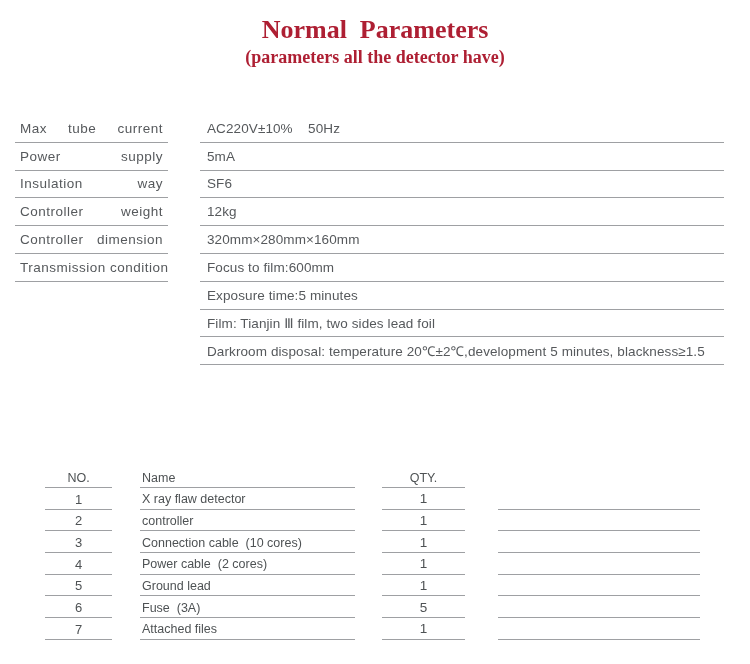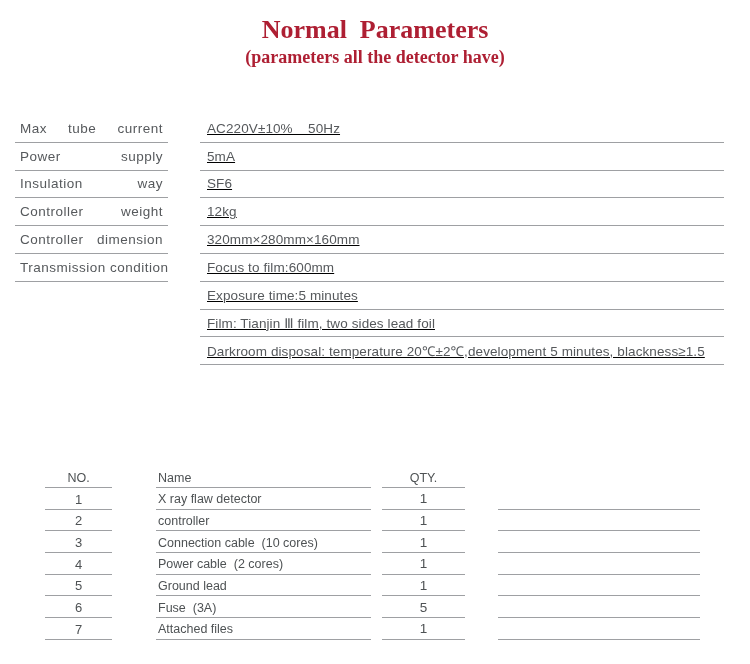--- a/index.html
+++ b/index.html
@@ -12,21 +12,21 @@
     position:absolute;left:0;width:750px;text-align:center;
     font-family:"Liberation Serif",serif;font-weight:700;
     color:var(--accent,#ae1f33);white-space:pre-wrap;line-height:1.15;
   }
   .t1{top:15px;font-size:26px;}
   .t2{top:47px;font-size:18px;}
   .config-title{top:402px;font-size:25px;width:722px;}
   
   .params{position:absolute;top:115px;left:0;width:750px;}
   .pcol-left{position:absolute;left:15px;top:0;width:153px;}
-  .pcol-right{position:absolute;left:200px;top:0;width:537px;text-decoration:underline;}
+  .pcol-right{position:absolute;left:200px;top:0;width:537px;}
   .prow{
     height:27.8px;box-sizing:border-box;border-bottom:1px solid var(--line,#9ea0a3);
     display:flex;align-items:center;
   }
   .plabel{
     flex:1;padding:0 5px;font-size:13.5px;color:var(--text,#56595c);
     letter-spacing:0.5px;text-align:justify;text-align-last:justify;text-justify:distribute;
     white-space:nowrap;overflow:hidden;
   }
   .pvalue{
@@ -37,21 +37,21 @@
   .config{position:absolute;top:466px;left:0;width:750px;}
   .crow{position:relative;height:21.7px;}
   .crow-header{height:22px;text-align:center;}
   .ccell{
     position:absolute;top:0;bottom:0;box-sizing:border-box;
     border-bottom:1px solid var(--line,#9ea0a3);
     display:flex;align-items:flex-end;padding-bottom:3px;
     font-size:12.5px;color:var(--text2,#4e5254);white-space:pre;line-height:1;
   }
   .c-no{left:45px;width:67px;justify-content:center;}
-  .c-name{left:140px;width:215px;padding-left:2px;margin-left:16px;}
+  .c-name{left:140px;width:215px;padding-left:2px;}
   .c-qty{left:382px;width:83px;justify-content:center;}
   .c-rem{left:498px;width:202px;}
   .crow-data .c-no{font-size:13px;}
   .crow-data .c-qty{font-size:13.5px;}
 </style>
 </head>
 <body>
 
 <div class="page">
 

